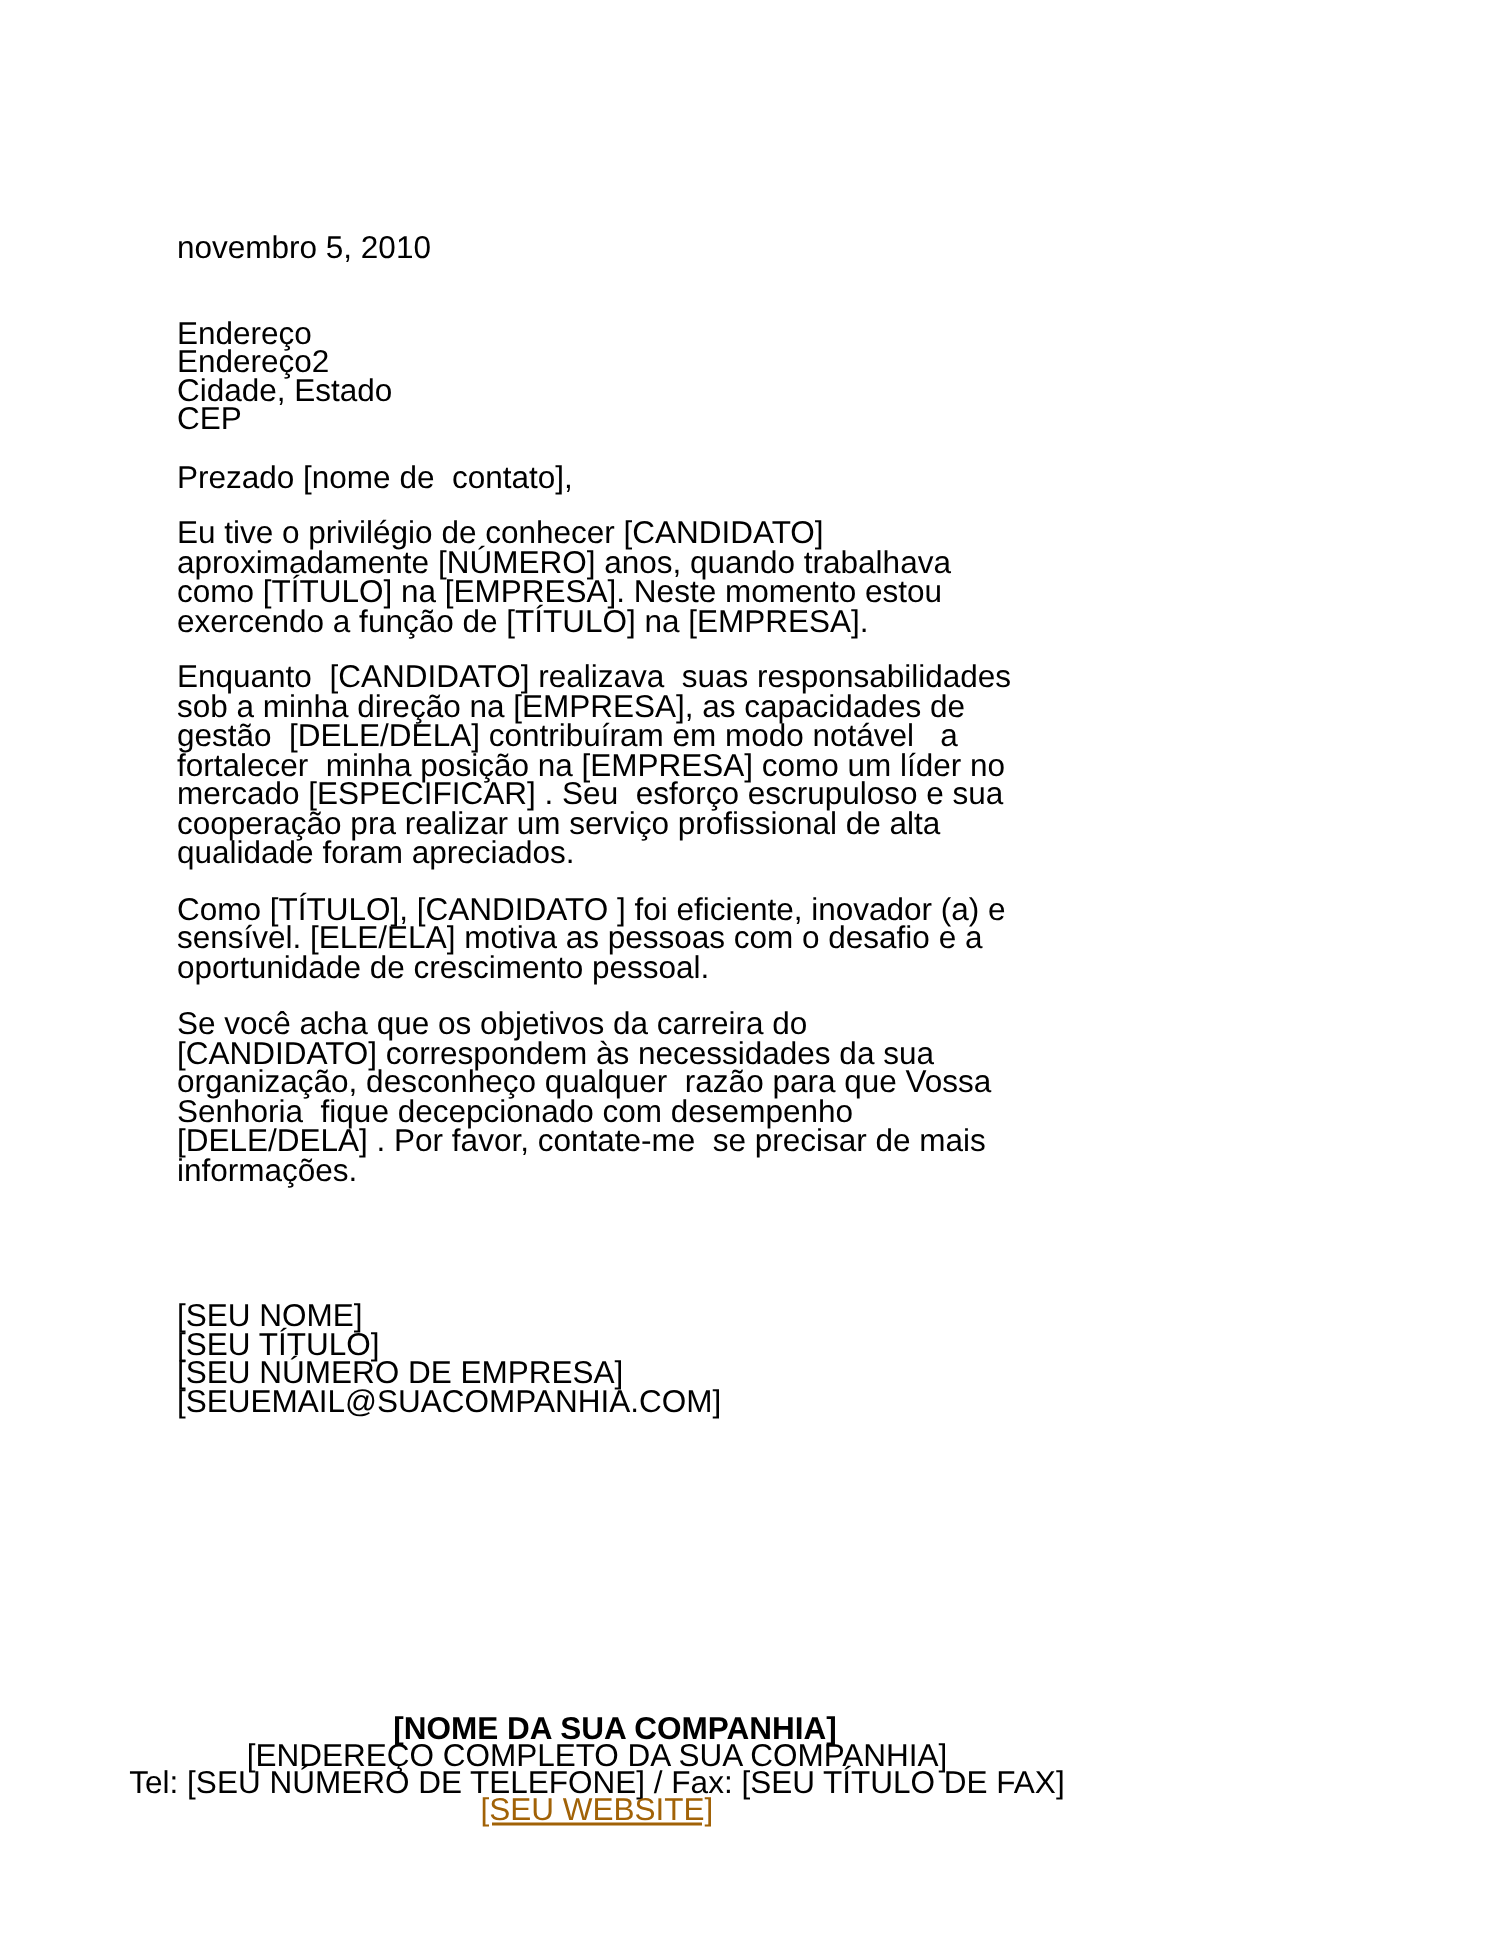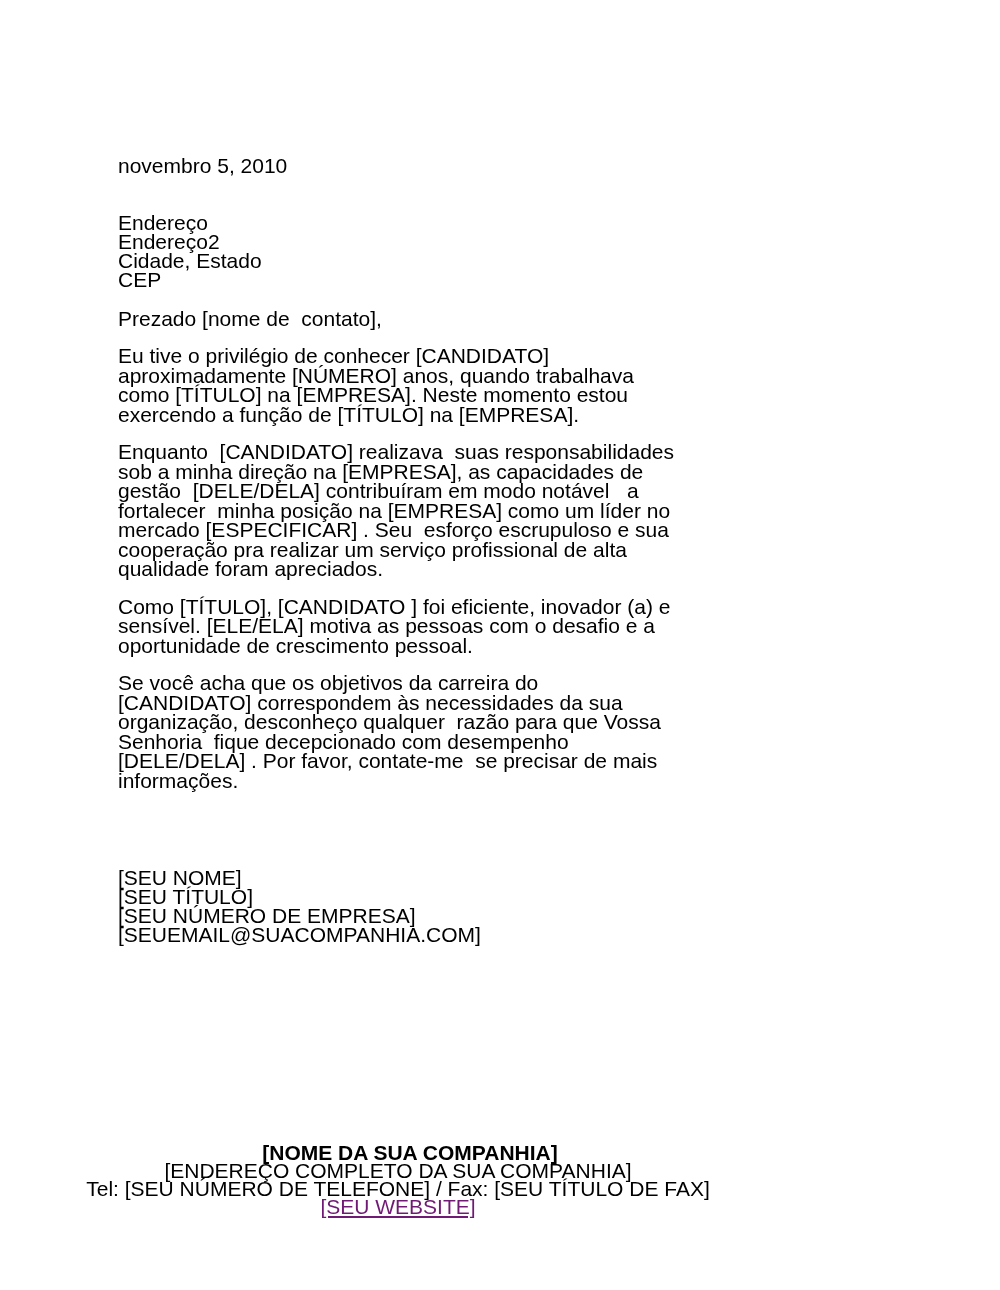--- a/index.html
+++ b/index.html
@@ -68,21 +68,21 @@
     }
     .footer p {
       margin: 0;
       line-height: 18px;
     }
     .footer .company {
       font-weight: bold;
       padding-left: 24px;
     }
     .footer a {
-      color: #701a75;
+      color: #a16207;
       text-decoration: underline;
       cursor: pointer;
     }
   </style>
 </head>
 <body>
 
 <div class="page">
   <div class="content">
 

